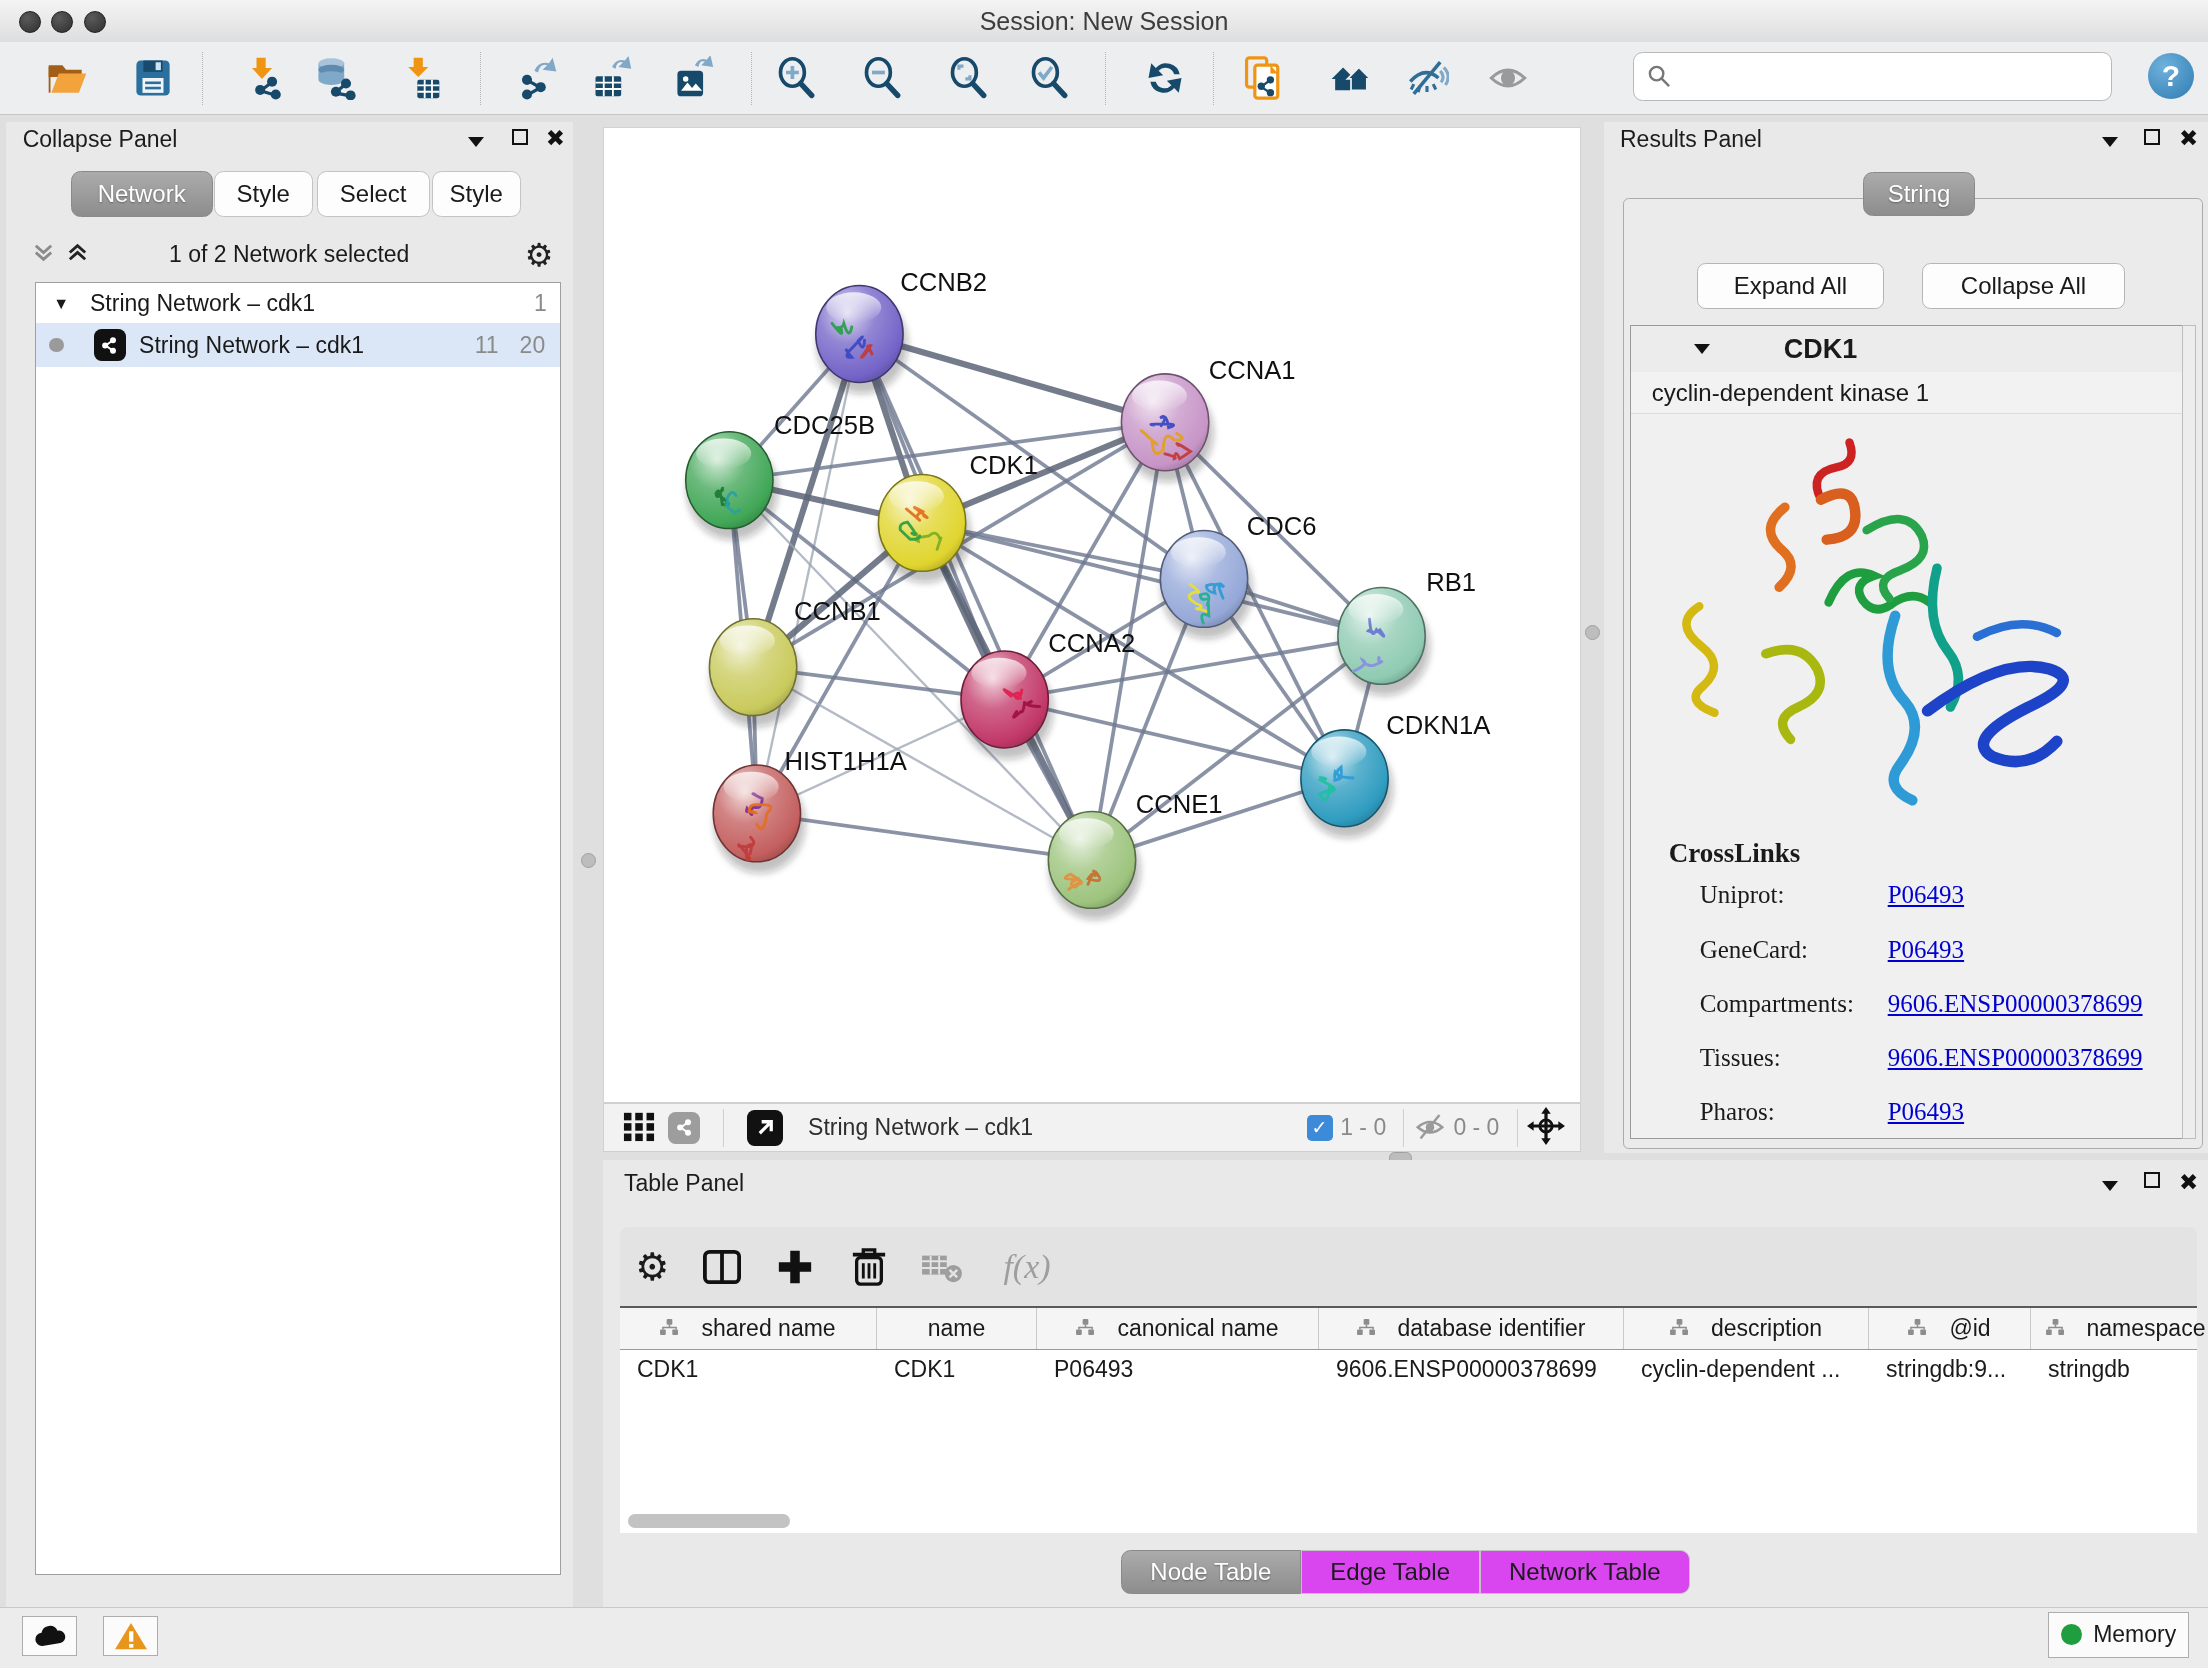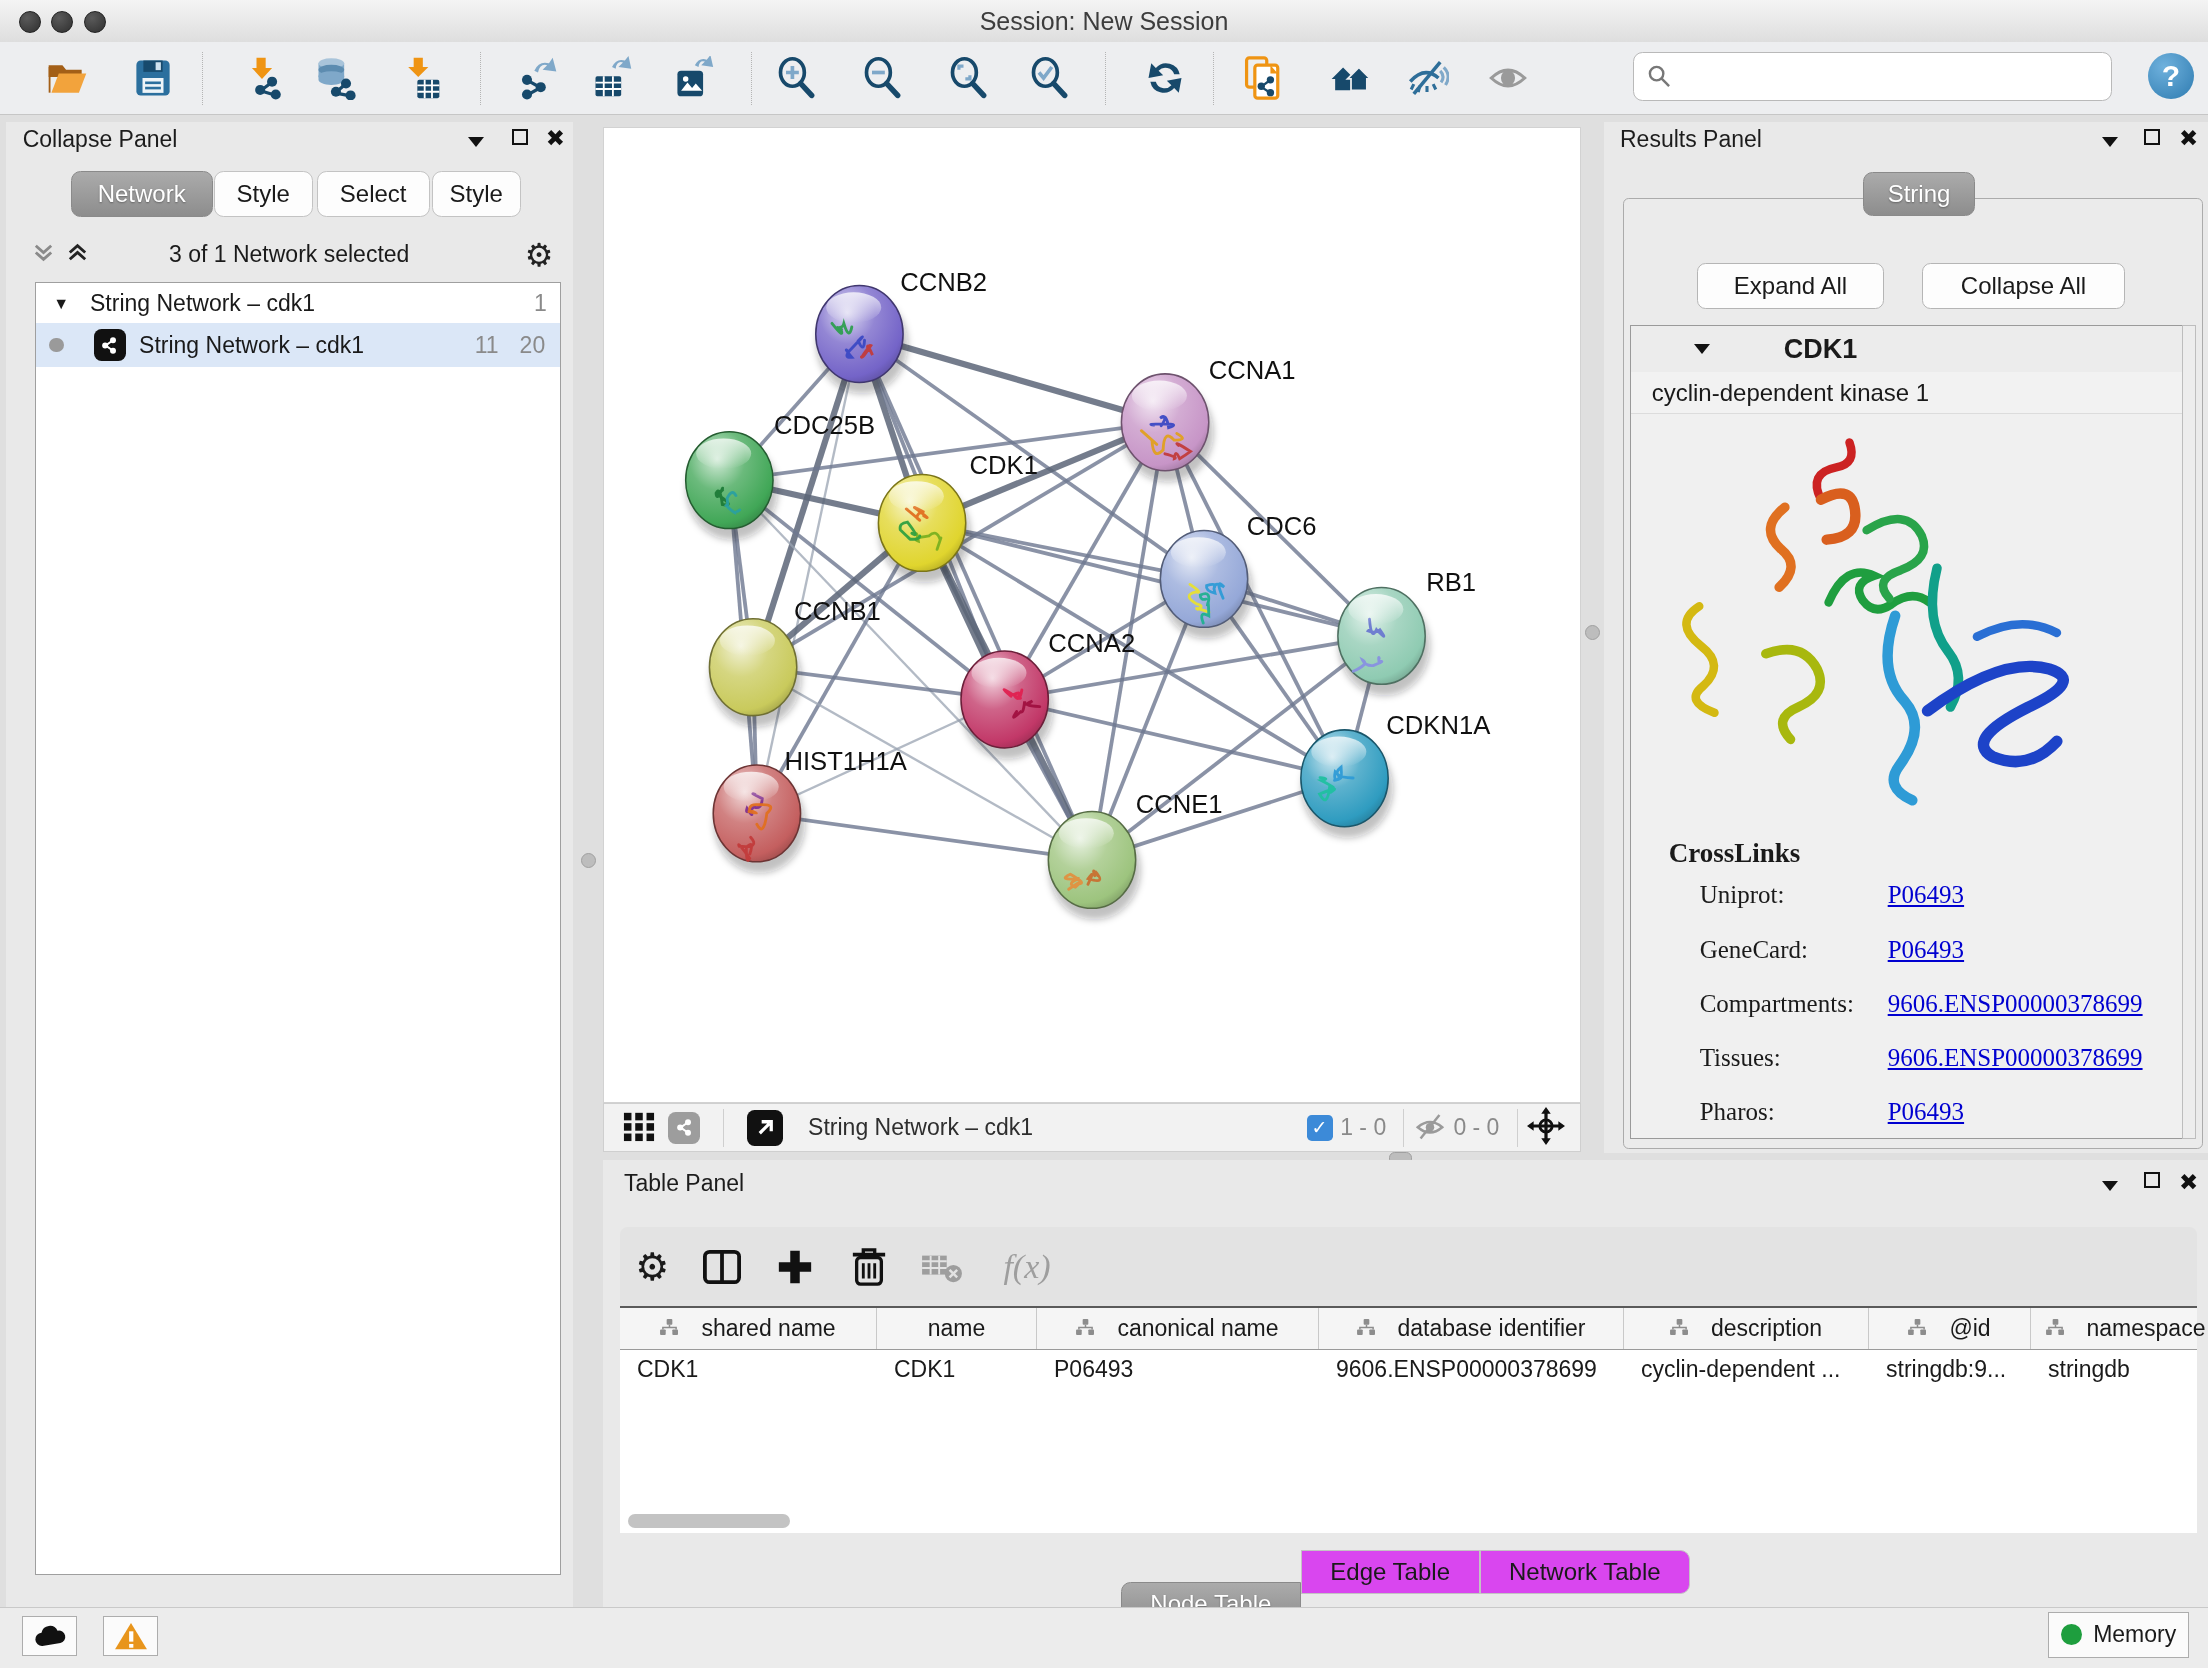--- a/index.html
+++ b/index.html
@@ -93,21 +93,21 @@
   .tblrow{position:absolute;left:17px;top:190px;width:1577px;height:38px;background:#fff;display:flex;}
   .tdcell{height:100%;display:flex;align-items:center;font-size:23px;padding-left:17px;box-sizing:border-box;
     overflow:hidden;white-space:nowrap;flex:0 0 auto;}
   .tblempty{position:absolute;left:17px;top:228px;width:1577px;height:145px;background:#fff;}
   .hscroll{position:absolute;left:25px;top:354px;width:162px;height:14.3px;background:#c3c3c3;border-radius:7.6px;}
   .btabs{position:absolute;left:0;top:390px;width:100%;height:48px;display:flex;justify-content:center;}
   .btab{height:44px;padding:0 28.5px;background:#d946ef;border:1px solid #c3c3c3;display:flex;align-items:center;
     font-size:24px;box-sizing:border-box;}
   .btab:first-child{border-radius:9.5px 0 0 9.5px;}
   .btab:last-child{border-radius:0 9.5px 9.5px 0;}
-  .btab.active{background:linear-gradient(#ababab,#8d8d8d);color:#fff;border-color:#8a8a8a;text-shadow:0 1px 1.9px rgba(0,0,0,.35);margin-top:32px;}
+  .btab.active{background:linear-gradient(#ababab,#8d8d8d);color:#fff;border-color:#8a8a8a;text-shadow:0 1px 1.9px rgba(0,0,0,.35);}
 
   
   .statusbar{left:0;top:1607px;width:2208px;height:61px;background:#ececec;border-top:1px solid #c9c9c9;}
   .sbtn{position:absolute;top:7.6px;width:55px;height:40px;background:#fbfbfb;border:1.9px solid #adadad;
     display:flex;align-items:center;justify-content:center;box-sizing:border-box;}
   .membtn{position:absolute;left:2048px;top:3.8px;width:141px;height:46px;background:#fbfbfb;border:1.9px solid #adadad;
     display:flex;align-items:center;justify-content:center;gap:11.4px;font-size:23px;box-sizing:border-box;}
   .memdot{width:21px;height:21px;border-radius:50%;background:#1e9e3e;}
 </style>
 </head>
@@ -293,21 +293,21 @@
 
     <div class="subhead">
       <span class="abs" style="left:25px;top:5.7px">
         <svg width="25" height="25" viewBox="0 0 26 26">
             <path d="M5 6 l8 7 8 -7 M5 13 l8 7 8 -7" fill="none" stroke="#8a8a8a" stroke-width="3"></path>
           </svg></span>
       <span class="abs" style="left:59px;top:5.7px">
         <svg width="25" height="25" viewBox="0 0 26 26">
             <path d="M5 20 l8 -7 8 7 M5 13 l8 -7 8 7" fill="none" stroke="#222" stroke-width="3"></path>
           </svg></span>
-      <div style="text-align:center;font-size:23px;padding-top:6.7px">3 of 1 Network selected</div>
+      <div style="text-align:center;font-size:23px;padding-top:6.7px">1 of 2 Network selected</div>
       <span class="abs" style="left:519px;top:1.9px;font-size:32px;color:#222">⚙</span>
     </div>
 
     <div class="treebox">
       <div class="trow" style="top:1.9px;height:38px">
         <span style="margin-left:17px;font-size:16px">▼</span>
         <span style="margin-left:21px">String Network – cdk1</span>
         <span class="cnt" style="margin-left:auto;margin-right:13.3px">1</span>
       </div>
       <div class="trow rowsel" style="top:40px;height:44px">

